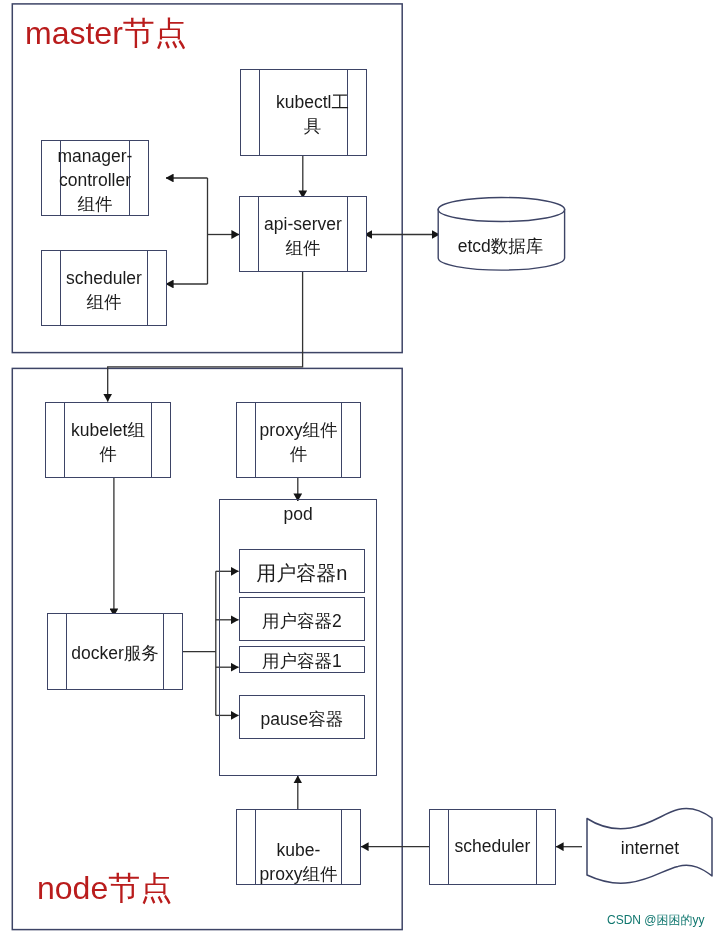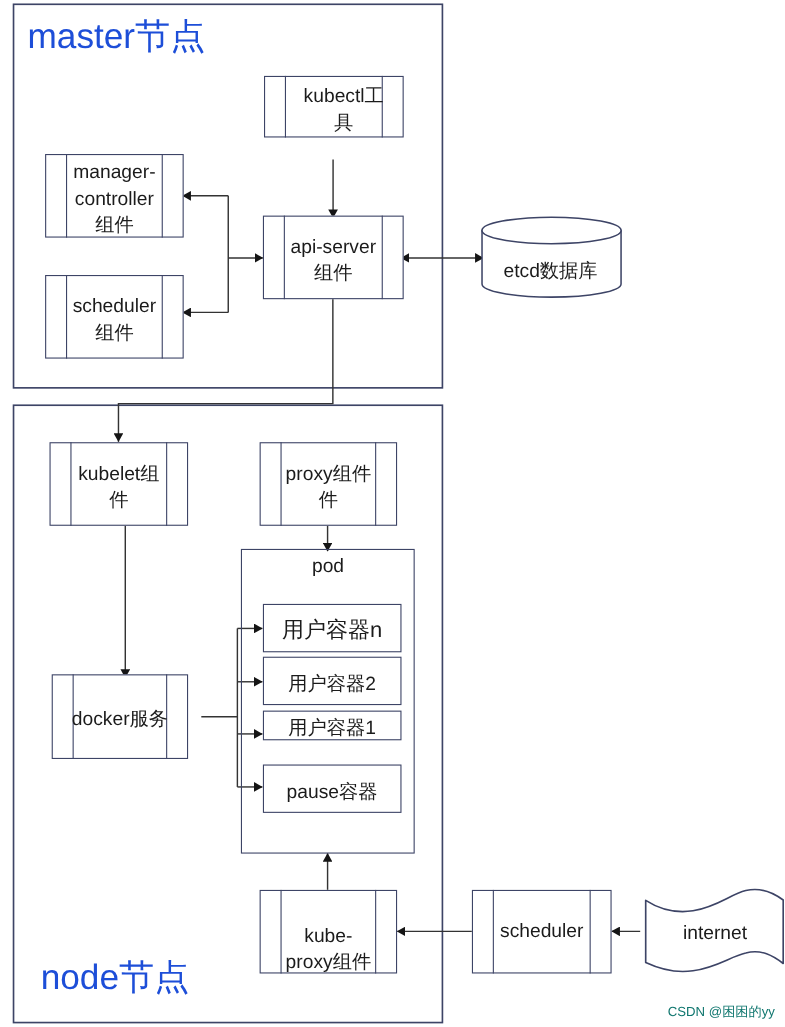--- a/index.html
+++ b/index.html
@@ -20,21 +20,21 @@
   .proc{border:1.4px solid #3d4466;}
   .proc::before,.proc::after{content:"";position:absolute;top:-1.4px;bottom:-1.4px;
         width:1.3px;background:#3d4466;}
   .proc::before{left:18px;}
   .proc::after{right:18px;}
 
   .plain{border:1.4px solid #3d4466;}
 
   .txt{position:relative;z-index:1;line-height:24px;white-space:pre-line;top:1.5px;}
 
-  .sect-title{position:absolute;z-index:2;color:#1d4ed8;
+  .sect-title{position:absolute;z-index:2;color:#b91c1c;
               font-size:32px;line-height:1;white-space:nowrap;}
 
   .watermark{position:absolute;z-index:3;color:#0f766e;font-size:12px;
              line-height:1;white-space:nowrap;}
 </style>
 </head>
 <body>
 
 <div id="diagram">
 
@@ -84,26 +84,26 @@
 
       <rect x="12.3" y="3.9" width="389.9" height="348.7"></rect>
 
       <rect x="12.3" y="368.4" width="389.9" height="561.2"></rect>
     </g>
   </svg>
 
   <div class="sect-title" style="left:25px;top:17px;">master节点</div>
   <div class="sect-title" style="left:37px;top:872px;">node节点</div>
 
-  <div class="node proc" style="left:240px;top:69px;width:127px;height:56px;padding-left:18px;">
+  <div class="node proc" style="left:240px;top:69px;width:127px;height:87px;padding-left:18px;">
     <span class="txt" style="font-size:17.5px;">kubectl工
 具</span>
   </div>
 
-  <div class="node proc" style="left:41px;top:140px;width:126px;height:76px;">
+  <div class="node proc" style="left:41px;top:140px;width:108px;height:76px;">
     <span class="txt" style="font-size:17.5px;">manager-
 controller
 组件</span>
   </div>
 
   <div class="node proc" style="left:41px;top:250px;width:126px;height:76px;">
     <span class="txt" style="font-size:17.5px;">scheduler
 组件</span>
   </div>
 
@@ -123,21 +123,21 @@
   <div class="node proc" style="left:45px;top:402px;width:126px;height:76px;">
     <span class="txt" style="font-size:17.5px;">kubelet组
 件</span>
   </div>
 
   <div class="node proc" style="left:236px;top:402px;width:125px;height:76px;">
     <span class="txt" style="font-size:17.5px;">proxy组件
 件</span>
   </div>
 
-  <div class="node proc" style="left:47px;top:613px;width:124px;height:77px;">
+  <div class="node proc" style="left:47px;top:613px;width:136px;height:77px;">
     <span class="txt" style="font-size:17.5px;">docker服务</span>
   </div>
 
   <div class="node plain" style="left:219.4px;top:499.4px;width:157.6px;height:276.6px;
        align-items:flex-start;justify-content:center;background:none;">
     <span class="txt" style="font-size:17.5px;margin-top:0px;">pod</span>
   </div>
 
   <div class="node plain" style="left:238.6px;top:549.4px;width:126.5px;height:43.6px;">
     <span class="txt" style="font-size:20px;">用户容器n</span>

